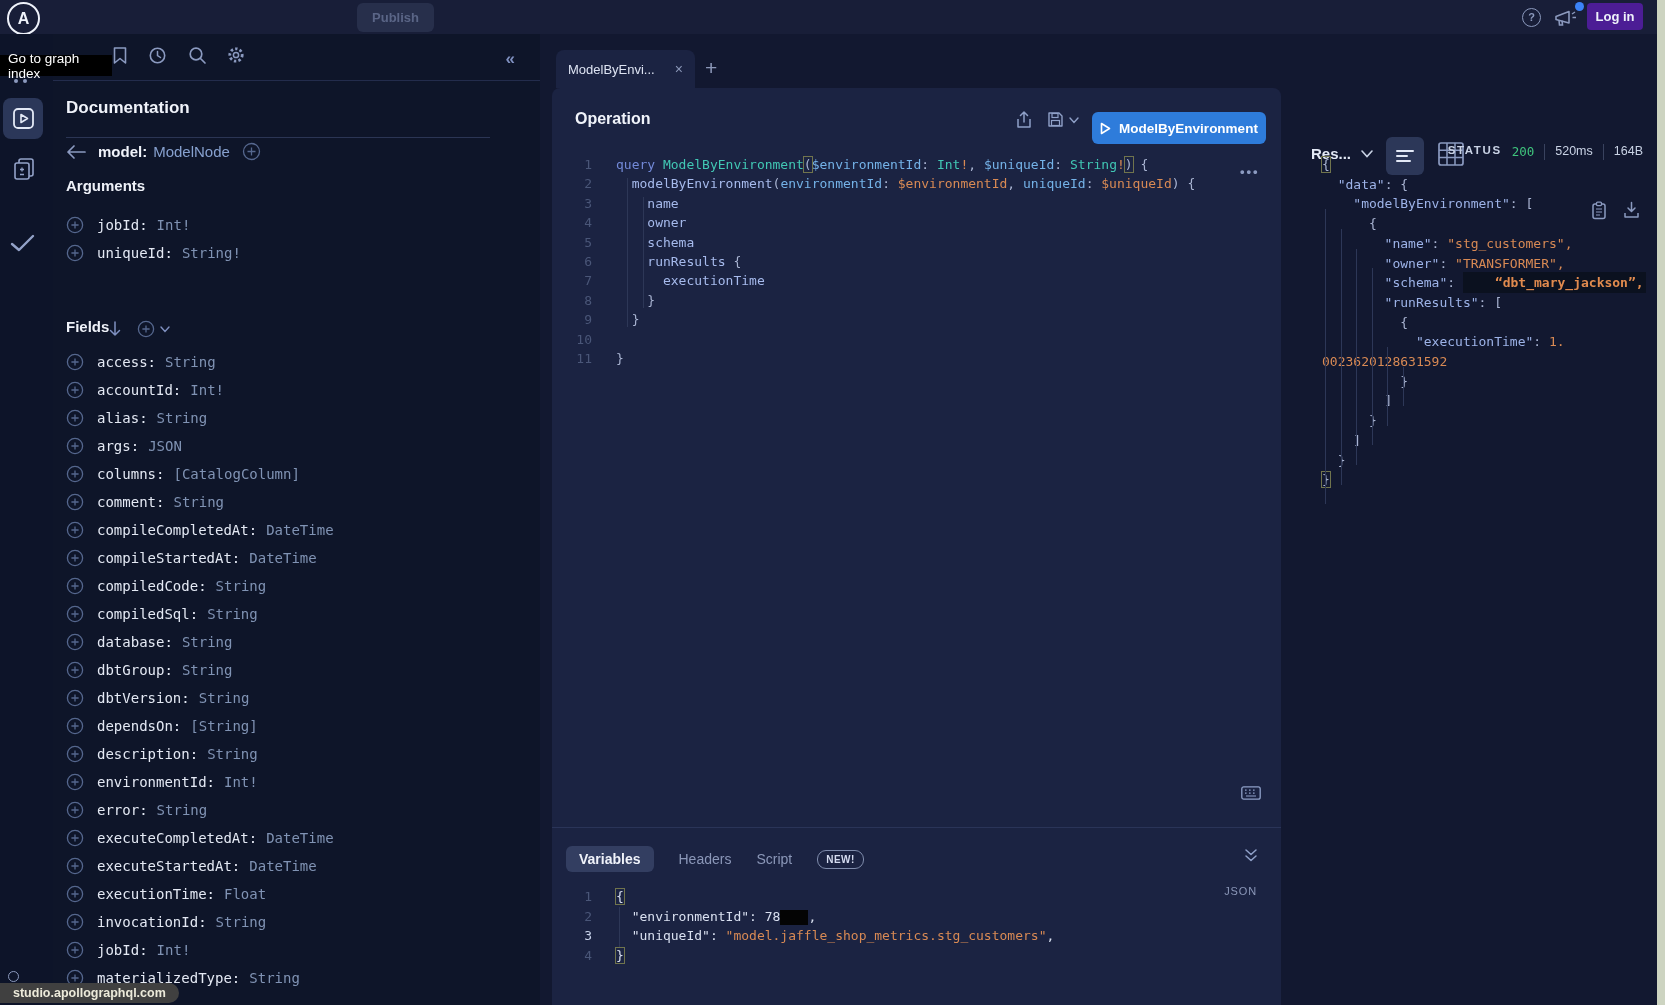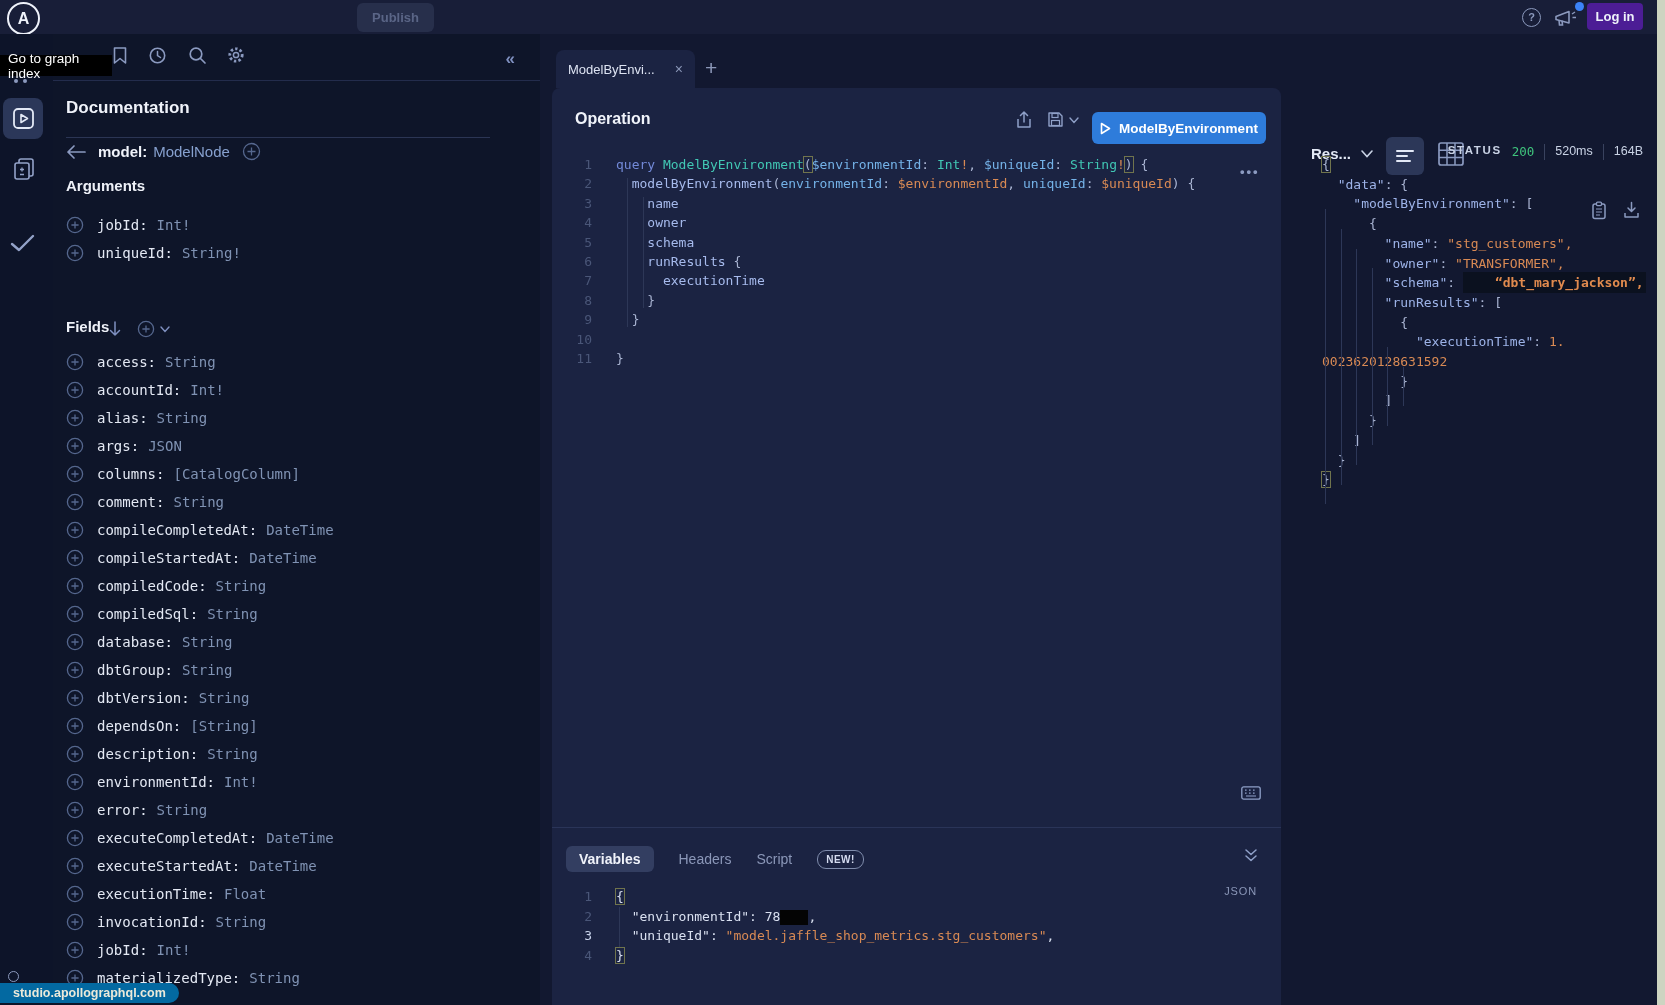--- a/index.html
+++ b/index.html
@@ -113,21 +113,21 @@
   #status-code{color:#3fc47d;font-size:12.5px;font-family:"DejaVu Sans Mono",monospace;}
   .vsep{width:1px;height:16px;background:#39425e;}
   .metric{color:#c9d2e4;font-size:12.5px;}
   #copy-ic{position:absolute;left:310px;top:113px;}
   #dl-ic{position:absolute;left:342px;top:113px;}
 
   
   #edgestrip{left:1657px;top:0;width:8px;height:1005px;background:#cdd4c1;}
   #tooltip{left:0;top:55px;width:104px;height:21px;background:#000;color:#fff;font-size:13.5px;
            display:flex;align-items:center;padding-left:8px;z-index:30;}
-  #status-pill{left:0;top:983px;height:20px;background:#0369a1;border-radius:0 10px 10px 0;
+  #status-pill{left:0;top:983px;height:20px;background:#404040;border-radius:0 10px 10px 0;
                color:#eceada;font-size:12.5px;font-weight:bold;line-height:20px;padding:0 13px;z-index:30;}
 </style>
 </head>
 <body>
 
 <div id="stage">
 
   <div id="topbar" class="abs">
     <div id="logo" class="abs">A</div>
     <div id="publish-btn" class="abs">Publish</div>

